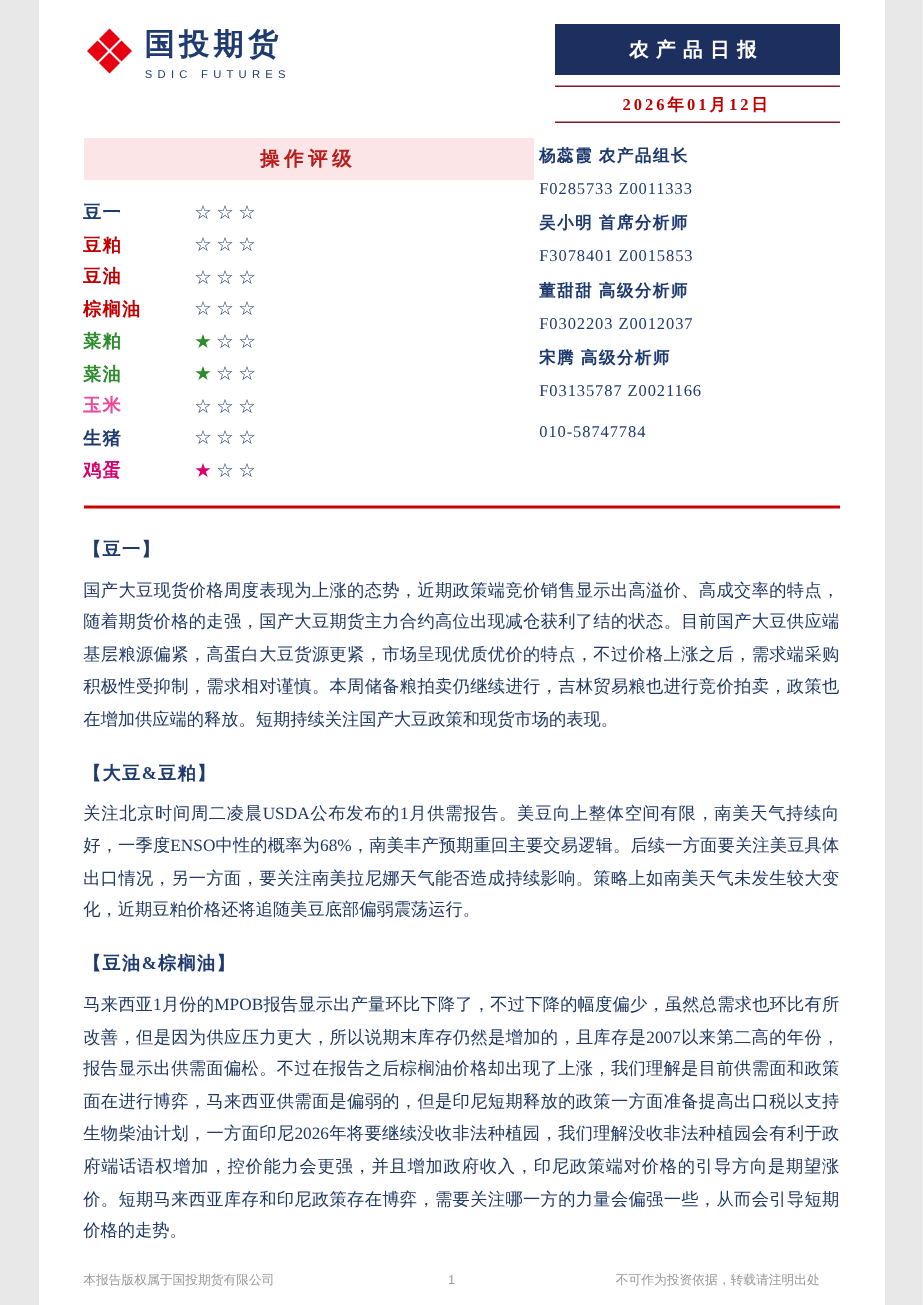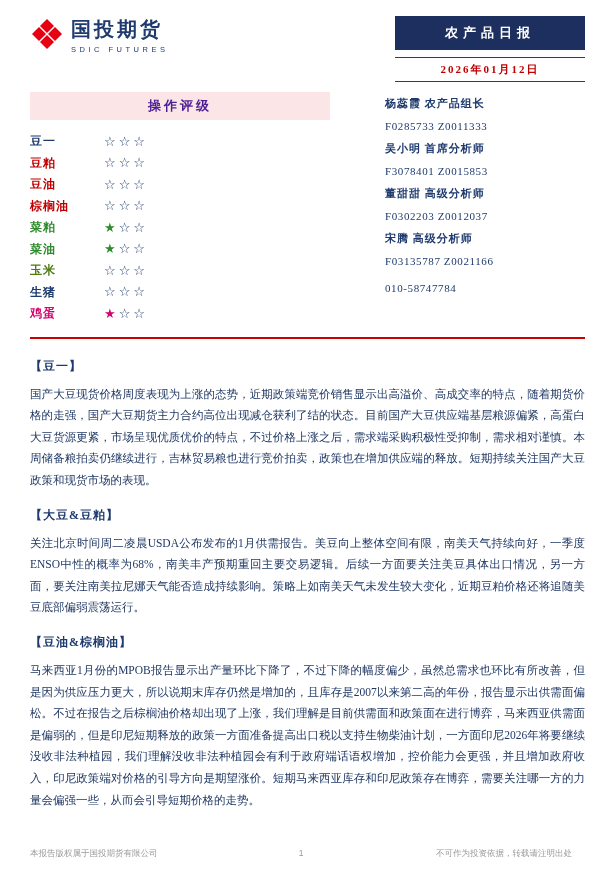--- a/index.html
+++ b/index.html
@@ -1,35 +1,35 @@
 <!DOCTYPE html>
 <html><head>
 <meta charset="utf-8">
 <style>
   * { margin:0; padding:0; box-sizing:border-box; }
   html,body { background:#e8e8e8; }
   .page {
-    width:615px; height:870px; margin:0 auto; background:#ffffff;
+    width:564px; height:870px; margin:0 auto; background:#ffffff;
     position:relative; overflow:hidden;
     font-family:"Liberation Serif","DejaVu Serif",serif;
     color:#1e3a6e;
   }
   
   .header { display:flex; justify-content:space-between; align-items:flex-start; padding:16px 30px 0 30px; }
   .logo { display:flex; align-items:center; gap:7px; }
   .logo-text { display:flex; flex-direction:column; }
   .logo-cn { font-family:"Liberation Sans","DejaVu Sans",sans-serif; font-size:20px; font-weight:bold; color:#1e3a6e; letter-spacing:3px; }
   .logo-en { font-family:"Liberation Sans","DejaVu Sans",sans-serif; font-size:7.5px; letter-spacing:3.5px; color:#1e3a6e; margin-top:2px; }
   .title-block { width:190px; }
   .title-bar { background:#1c2f5e; color:#ffffff; text-align:center; font-weight:bold; font-size:13px; letter-spacing:5px; padding:8px 0; }
   .date-bar { margin-top:7px; color:#c00000; font-weight:bold; text-align:center; font-size:11px; letter-spacing:2px; padding:4px 0; border-top:1px solid #7a1f2b; border-bottom:1px solid #7a1f2b; }
   
   .columns { display:flex; justify-content:space-between; padding:10px 30px 0 30px; }
   .ratings { width:300px; }
-  .ratings-title { background:#fbe5e6; color:#4c1d95; font-weight:bold; text-align:center; font-size:13px; letter-spacing:3px; padding:5px 0; margin-bottom:11px; }
+  .ratings-title { background:#fbe5e6; color:#b91c1c; font-weight:bold; text-align:center; font-size:13px; letter-spacing:3px; padding:5px 0; margin-bottom:11px; }
   .rating-row { display:flex; align-items:center; height:21.5px; }
   .rating-name { width:74px; font-weight:bold; font-size:12px; letter-spacing:1px; }
   .stars { font-size:13px; letter-spacing:3px; color:#1e3a6e; white-space:nowrap; }
   .analysts { width:200px; font-size:11px; padding-top:4px; }
   .an-name { font-weight:bold; margin-bottom:9px; letter-spacing:1px; }
   .an-id { margin-bottom:9px; letter-spacing:0.6px; }
   .contact-phone { margin-top:15px; margin-bottom:9px; letter-spacing:0.6px; }
   .contact-email { color:#1e3a6e; text-decoration:underline; font-size:10.5px; letter-spacing:0.3px; cursor:pointer; }
   
   .red-rule { border:none; border-top:2px solid #cc0000; margin:12px 30px 0 30px; }
@@ -91,21 +91,21 @@
       </div>
       <div class="rating-row">
         <span class="rating-name" style="color:#2e8b2e">菜粕</span>
         <span class="stars"><span style="color:#2e8b2e">★</span><span>☆☆</span></span>
       </div>
       <div class="rating-row">
         <span class="rating-name" style="color:#2e8b2e">菜油</span>
         <span class="stars"><span style="color:#2e8b2e">★</span><span>☆☆</span></span>
       </div>
       <div class="rating-row">
-        <span class="rating-name" style="color:#4d7c0f">玉米</span>
+        <span class="rating-name" style="color:#ec4899">玉米</span>
         <span class="stars"><span></span><span>☆☆☆</span></span>
       </div>
       <div class="rating-row">
         <span class="rating-name" style="color:#1e3a6e">生猪</span>
         <span class="stars"><span></span><span>☆☆☆</span></span>
       </div>
       <div class="rating-row">
         <span class="rating-name" style="color:#d6006e">鸡蛋</span>
         <span class="stars"><span style="color:#d6006e">★</span><span>☆☆</span></span>
       </div>

